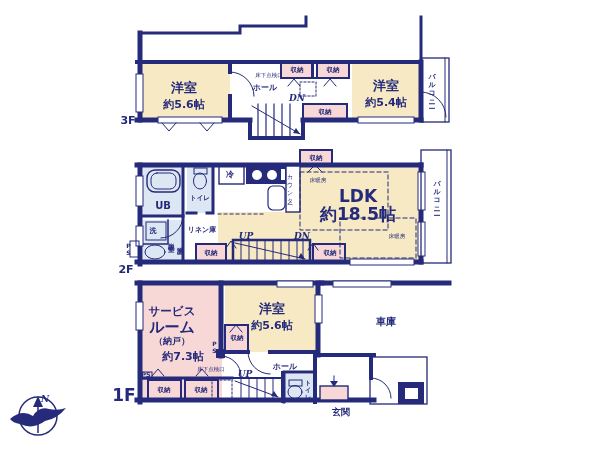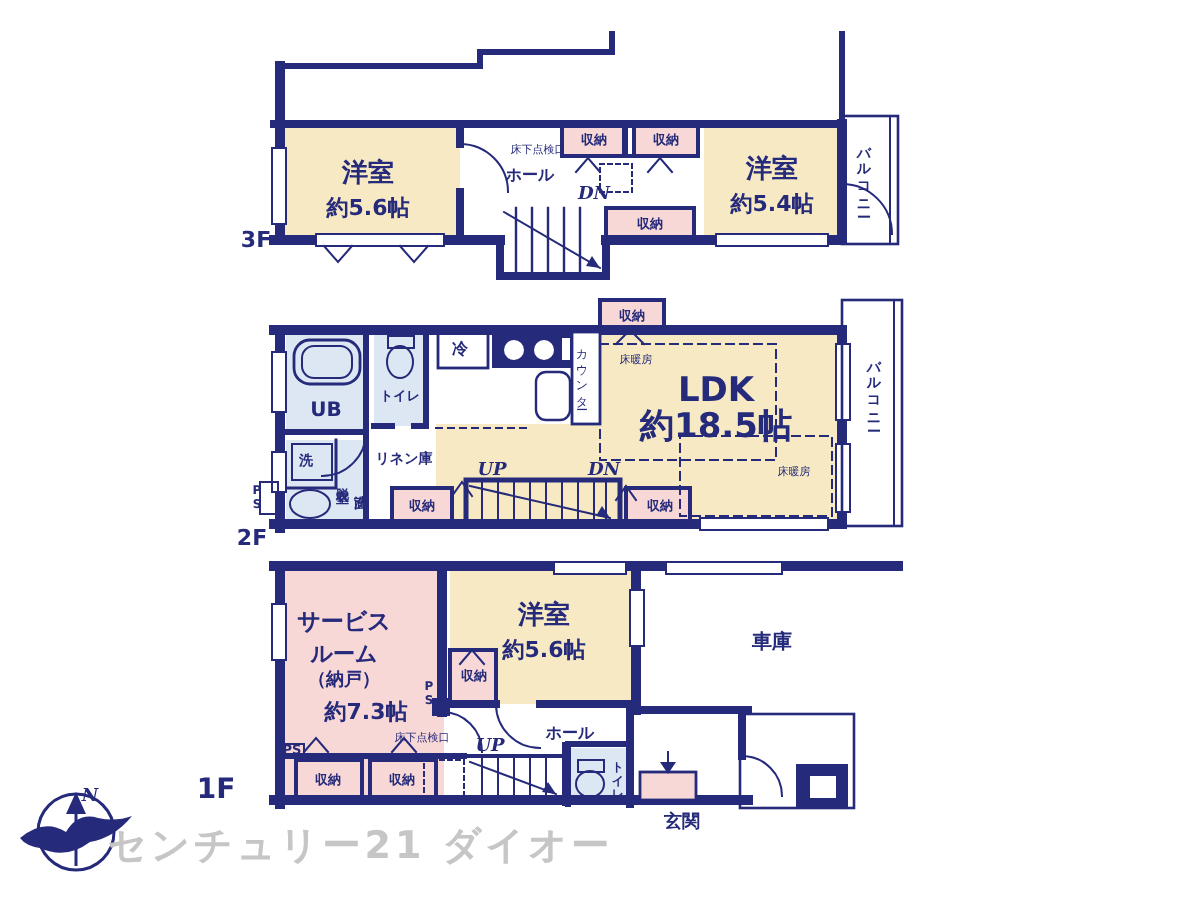--- a/index.html
+++ b/index.html
@@ -230,35 +230,34 @@
 <div class="lbl v" style="left:171px;top:238px;font-size:6.5px;transform:translate(-50%,0);">脱衣室</div>
 <div class="lbl v" style="left:180px;top:242px;font-size:6.5px;transform:translate(-50%,0);">洗面</div>
 <div class="lbl" style="left:202px;top:230px;font-size:7px;">リネン庫</div>
 <div class="lbl" style="left:211px;top:253px;font-size:6.5px;">収納</div>
 <div class="lbl it" style="left:246px;top:236px;font-size:9px;">UP</div>
 <div class="lbl it" style="left:302px;top:236px;font-size:9px;">DN</div>
 <div class="lbl" style="left:330px;top:253px;font-size:6.5px;">収納</div>
 <div class="lbl v" style="left:128px;top:242px;font-size:6px;transform:translate(-50%,0);letter-spacing:0;">PS</div>
 <div class="lbl v" style="left:436px;top:175px;font-size:7px;transform:translate(-50%,0);">バルコニー</div>
 
-<div class="lbl" style="left:108px;top:395px;font-size:14px;">1F</div>
+<div class="lbl" style="left:124px;top:395px;font-size:17px;">1F</div>
 <div class="lbl" style="left:172px;top:312px;font-size:11.5px;font-family:Liberation Serif, serif;">サービス</div>
-<div class="lbl" style="left:172px;top:327px;font-size:11px;">ルーム</div>
+<div class="lbl" style="left:172px;top:327px;font-size:15px;">ルーム</div>
 <div class="lbl" style="left:172px;top:341px;font-size:9px;">（納戸）</div>
 <div class="lbl" style="left:172px;top:356px;font-size:11px;margin-left:11px;">約7.3帖</div>
 <div class="lbl" style="left:272px;top:308px;font-size:13px;">洋室</div>
 <div class="lbl" style="left:272px;top:325px;font-size:11px;">約5.6帖</div>
 <div class="lbl" style="left:237px;top:338px;font-size:6.5px;">収納</div>
 <div class="lbl v" style="left:214px;top:340px;font-size:6px;transform:translate(-50%,0);letter-spacing:0;">PS</div>
 <div class="lbl" style="left:386px;top:322px;font-size:10px;">車庫</div>
 <div class="lbl" style="left:285px;top:367px;font-size:8px;">ホール</div>
 <div class="lbl it" style="left:245px;top:374px;font-size:9px;">UP</div>
 <div class="lbl" style="left:211px;top:370px;font-size:5.5px;font-weight:normal;">床下点検口</div>
 <div class="lbl" style="left:146px;top:375px;font-size:6.5px;letter-spacing:0;">PS</div>
 <div class="lbl" style="left:164px;top:390px;font-size:6.5px;">収納</div>
 <div class="lbl" style="left:201px;top:390px;font-size:6.5px;">収納</div>
 <div class="lbl v" style="left:308px;top:376px;font-size:6px;transform:translate(-50%,0);letter-spacing:0;">トイレ</div>
 <div class="lbl" style="left:341px;top:368px;font-size:9px;margin-top:44px;">玄関</div>
 
 <div class="lbl it" style="left:45px;top:399px;font-size:9px;">N</div>
-<div class="brand" style="left:54px;top:410px;font-size:19px;">センチュリー21 ダイオー</div>
 
 </div>
 
 </body></html>

